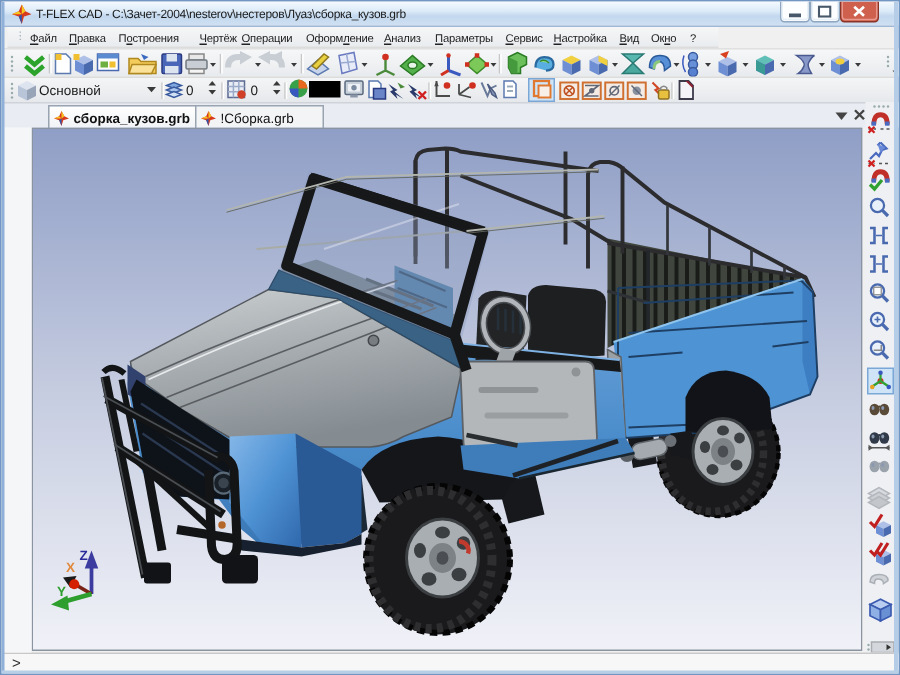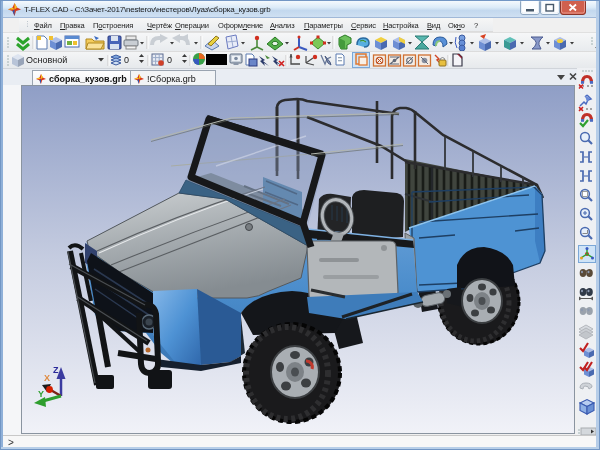--- a/index.html
+++ b/index.html
@@ -2,42 +2,42 @@
 <html><head><meta charset="utf-8"><style>
 html,body{margin:0;padding:0}
 #win{position:relative;width:600px;height:450px;font-family:"Liberation Sans",sans-serif;overflow:hidden;background:#f0f0f0;box-sizing:border-box}
 *{box-sizing:border-box}
 
 #win{border:1px solid #7296c4}
 #titlebar{position:absolute;left:1px;top:0;width:598px;height:17px;background:linear-gradient(#f4f9fd 0%,#dcebf8 40%,#c3d8ee 60%,#cfe0f2 100%);border-bottom:1px solid #a0b8d8}
 #title-ico{position:absolute;left:6px;top:2px}
 #title-txt{position:absolute;left:22px;top:4px;font-size:8px;color:#1a1a1a;white-space:nowrap;letter-spacing:-0.2px}
 #winbtns{position:absolute;left:518px;top:0;width:66px;height:15px}
-#menubar{position:absolute;left:18px;top:17px;width:474px;height:14px;background:linear-gradient(#f6f6f6,#e9ecef);font-size:7.5px;color:#222;border-bottom:1px solid #dcdcdc;letter-spacing:-0.15px}
+#menubar{position:absolute;left:4px;top:17px;width:474px;height:14px;background:linear-gradient(#f6f6f6,#e9ecef);font-size:7.5px;color:#222;border-bottom:1px solid #dcdcdc;letter-spacing:-0.15px}
 #menubar span{position:absolute;top:3px;white-space:nowrap}
 #tb1{position:absolute;left:1px;top:31px;width:598px;height:19px;background:linear-gradient(#f6f7f8,#e8ebee);border-top:1px solid #e0e0e0}
 #tb2{position:absolute;left:1px;top:50px;width:596px;height:17px;background:linear-gradient(#f4f5f6,#e6e9ec);border-top:1px solid #dcdcdc}
 #tabbar{position:absolute;left:1px;top:67px;width:598px;height:17px;background:#e9edf3;border-top:1px solid #d0d4da}
 .tab{position:absolute;top:1px;height:16px;background:linear-gradient(#ffffff,#f0f2f5);border:1px solid #9aa4b0;border-bottom:none;font-size:9px;color:#111;padding:3px 4px 0 16px}
 .tab b{font-weight:bold}
 #view{position:absolute;left:20px;top:84px}
 #rtb{position:absolute;left:576px;top:67px;width:20px;height:368px;background:#eef0f3}
 #statusbar{position:absolute;left:1px;top:434px;width:598px;height:12px;background:#f7f7f7;border-top:1px solid #c8c8c8;font-size:10px;color:#333}
 #bottomborder{position:absolute;left:0;top:446px;width:600px;height:4px;background:#b8cfe8}
 </style></head>
 <body>
 <div id="win">
  <div id="titlebar">
   <svg id="title-ico" width="13" height="13" viewBox="0 0 13 13">
     <path d="M6.5 0 L9 4.5 L13 6.5 L8 8 L6.5 13 L4.5 8 L0 6.5 L4.5 4.5 Z" fill="#d83a1e"></path>
     <path d="M6.5 0 L9 4.5 L6.5 6.5 Z" fill="#f7c520"></path>
     <path d="M6.5 13 L4.5 8 L6.5 6.5 Z" fill="#2a56b0"></path>
     <path d="M0 6.5 L4.5 4.5 L6.5 6.5 Z" fill="#f7c520"></path>
   </svg>
-  <span id="title-txt">T-FLEX CAD - C:\Зачет-2017\nesterov\нестеров\Луаз\сборка_кузов.grb</span>
+  <span id="title-txt">T-FLEX CAD - C:\Зачет-2004\nesterov\нестеров\Луаз\сборка_кузов.grb</span>
   <svg id="winbtns" width="66" height="15" viewBox="0 0 66 15">
     <rect x="0.5" y="-2" width="19" height="15.5" rx="2.5" fill="#fdfeff" stroke="#8ea6c0"></rect>
     <rect x="1.5" y="-1" width="17" height="13" rx="2" fill="none" stroke="#e8f0f8"></rect>
     <rect x="6" y="8" width="8" height="2.5" fill="#46586a"></rect>
     <rect x="20.5" y="-2" width="19" height="15.5" rx="2.5" fill="#fdfeff" stroke="#8ea6c0"></rect>
     <rect x="21.5" y="-1" width="17" height="13" rx="2" fill="none" stroke="#e8f0f8"></rect>
     <rect x="26" y="3.5" width="7.5" height="6.5" fill="none" stroke="#46586a" stroke-width="1.4"></rect>
     <rect x="40.5" y="-2" width="25" height="15.5" rx="2.5" fill="#d0604e" stroke="#8a3428"></rect>
     <rect x="41.5" y="-1" width="23" height="13" rx="2" fill="none" stroke="#e8988c"></rect>
     <path d="M49.5 3.5 L56 9.5 M56 3.5 L49.5 9.5" stroke="#fff" stroke-width="1.8"></path>

